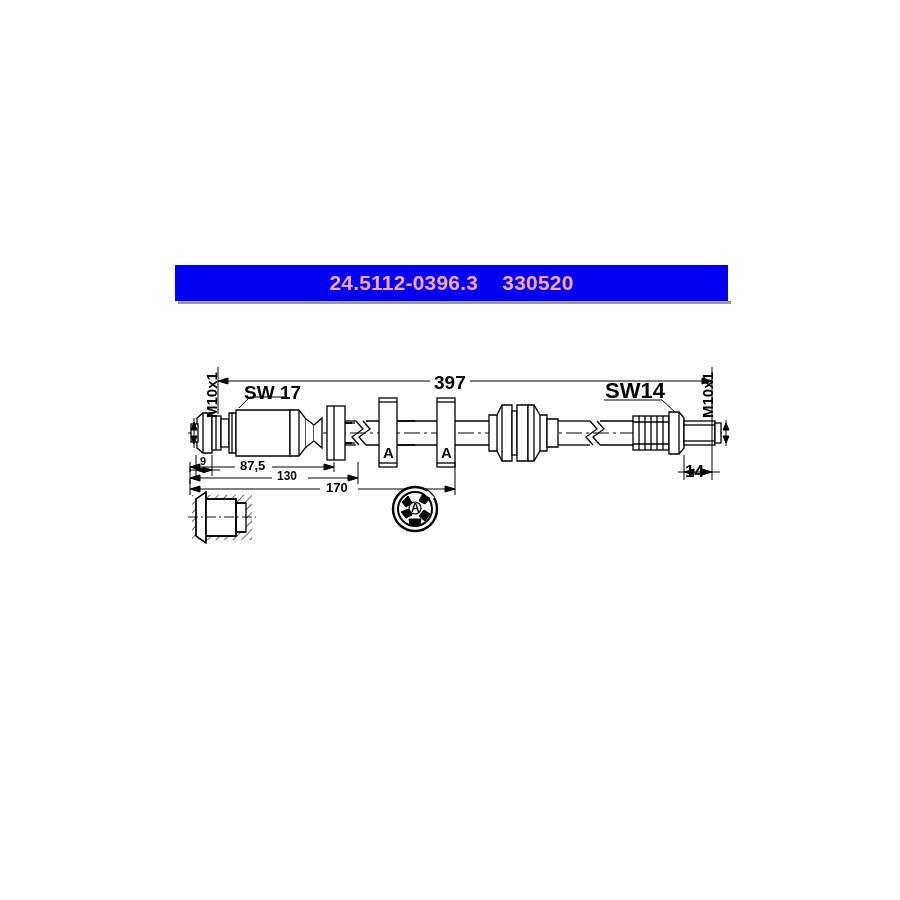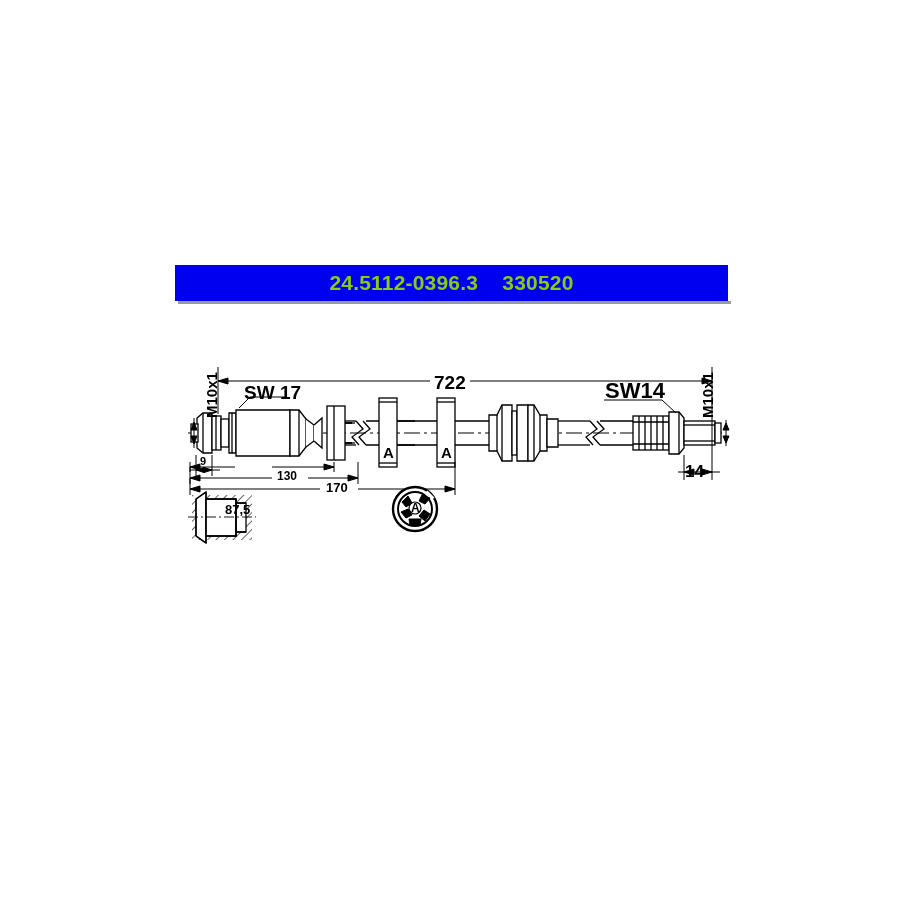--- a/index.html
+++ b/index.html
@@ -26,21 +26,21 @@
     top: 265px;
     width: 553px;
     height: 36px;
     background: #0000f0;
     box-sizing: border-box;
     display: flex;
     align-items: center;
     justify-content: center;
   }
   #header-bar .hdr-text {
-    color: #84cc16;
+    color: #fca5a5;
     font-size: 21px;
     font-weight: bold;
     letter-spacing: 0.2px;
     white-space: pre;
     font-family: "Liberation Sans", sans-serif;
   }
   #header-shadow {
     position: absolute;
     left: 178px;
     top: 301px;
@@ -338,25 +338,25 @@
   </svg>
 
   <div class="lbl vert" style="left:204px; top:418px; font-size:15px;">M10x1</div>
 
   <div class="lbl" style="left:244px; top:383px; font-size:19px;">SW 17</div>
 
   <div class="lbl" style="left:605px; top:380px; font-size:22px;">SW14</div>
 
   <div class="lbl vert" style="left:700px; top:418px; font-size:15px;">M10x1</div>
 
-  <div class="lbl" style="left:434px; top:373px; font-size:19px;">722</div>
+  <div class="lbl" style="left:434px; top:373px; font-size:19px;">397</div>
 
   <div class="lbl" style="left:200px; top:456px; font-size:11px;">9</div>
 
-  <div class="lbl" style="left:225px; top:459px; font-size:13px;margin-top:44px;">87,5</div>
+  <div class="lbl" style="left:240px; top:459px; font-size:13px;">87,5</div>
 
   <div class="lbl" style="left:277px; top:470px; font-size:12px;">130</div>
 
   <div class="lbl" style="left:326px; top:481px; font-size:13px;">170</div>
 
   <div class="lbl" style="left:685px; top:463px; font-size:17px;">14</div>
 
   <div class="lbl" style="left:383px; top:445px; font-size:15px;">A</div>
 
   <div class="lbl" style="left:441px; top:445px; font-size:15px;">A</div>

